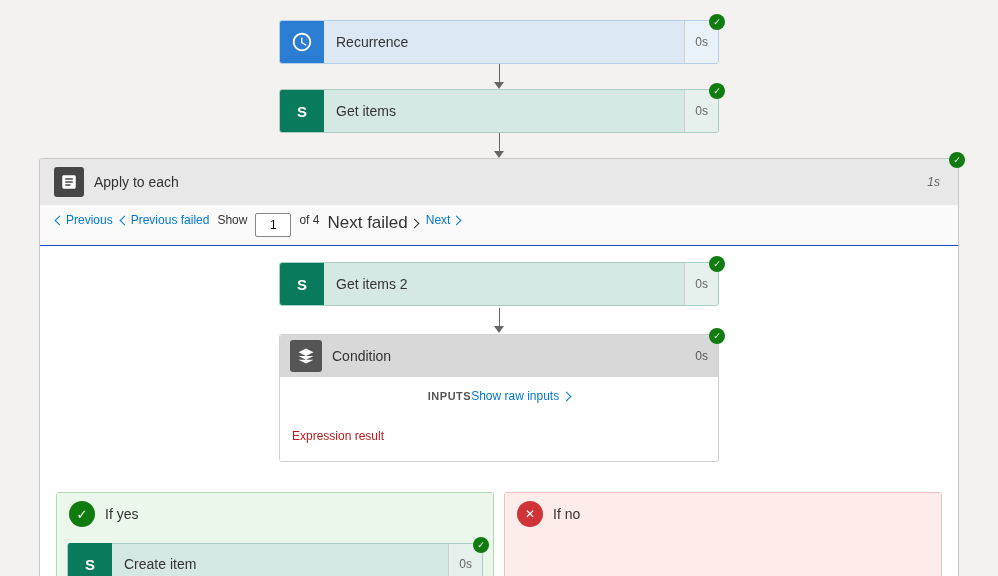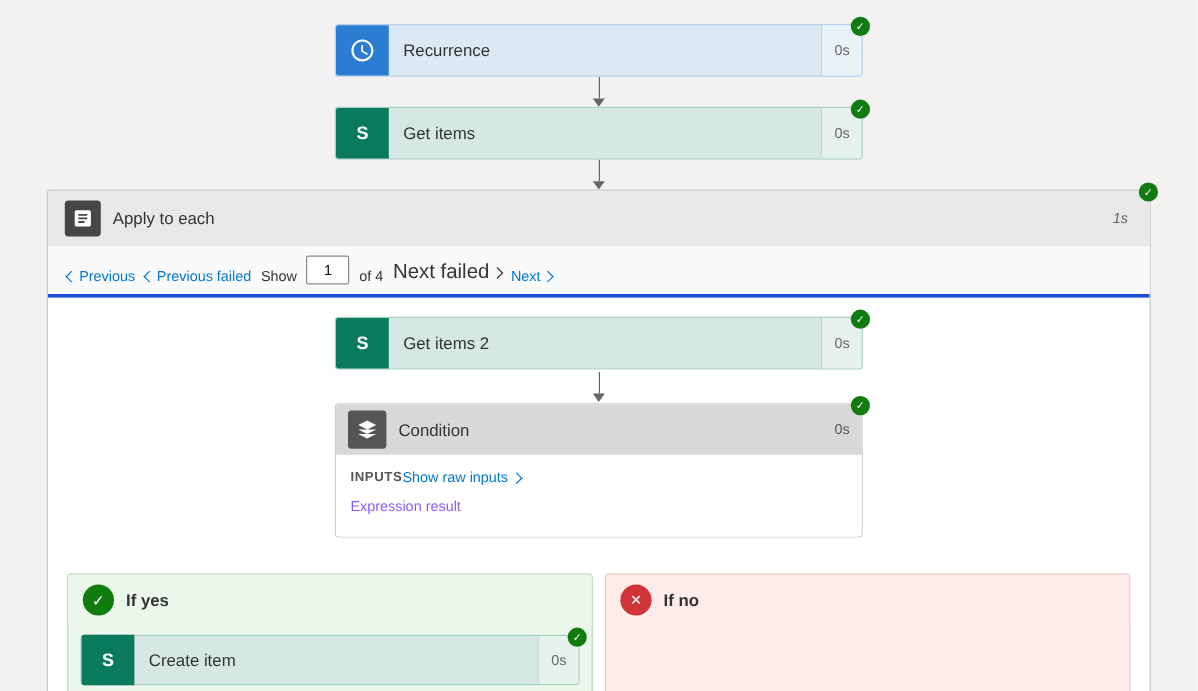--- a/index.html
+++ b/index.html
@@ -175,24 +175,24 @@
       display: flex;
       align-items: center;
       justify-content: center;
       color: white;
       font-size: 9px;
     }
 
     
     .pagination-bar {
       display: flex;
-      align-items: flex-end;
+      align-items: flex-start;
       padding: 8px 16px;
       gap: 8px;
-      border-bottom: 3px solid #1d4ed8;
+      border-bottom: 1px solid #1d4ed8;
       background: #fafafa;
     }
 
     .page-btn {
       background: none;
       border: none;
       cursor: pointer;
       font-size: 12px;
       color: #0078d4;
       display: flex;
@@ -277,22 +277,22 @@
 
     .condition-body {
       padding: 12px;
       background: white;
       border-radius: 0 0 3px 3px;
     }
 
     .inputs-row {
       display: flex;
       align-items: center;
-      justify-content: flex-start;
-      margin-bottom: 10px;
+      justify-content: center;
+      margin-bottom: 26px;
     }
 
     .inputs-label {
       font-size: 11px;
       font-weight: 600;
       color: #555;
       letter-spacing: 0.5px;
       text-transform: uppercase;
     }
 
@@ -302,21 +302,21 @@
       cursor: pointer;
       font-size: 12px;
       color: #0078d4;
       display: flex;
       align-items: center;
       gap: 4px;
     }
 
     .expr-label {
       font-size: 12px;
-      color: #8b5cf6;
+      color: #b91c1c;
       margin-bottom: 6px;
     }
 
     .expr-value-box {
       background: #f3f2f1;
       border: 1px solid #e0e0e0;
       border-radius: 2px;
       padding: 6px 10px;
       font-size: 13px;
       color: #333;
@@ -384,21 +384,21 @@
       border-radius: 50%;
       display: flex;
       align-items: center;
       justify-content: center;
       color: white;
       font-size: 12px;
     }
 
     .branch-title {
       font-size: 14px;
-      font-weight: 700;
+      font-weight: 400;
     }
 
     .branch-content {
       padding: 8px 10px;
     }
 
     
     .create-item-block {
       display: flex;
       align-items: center;

